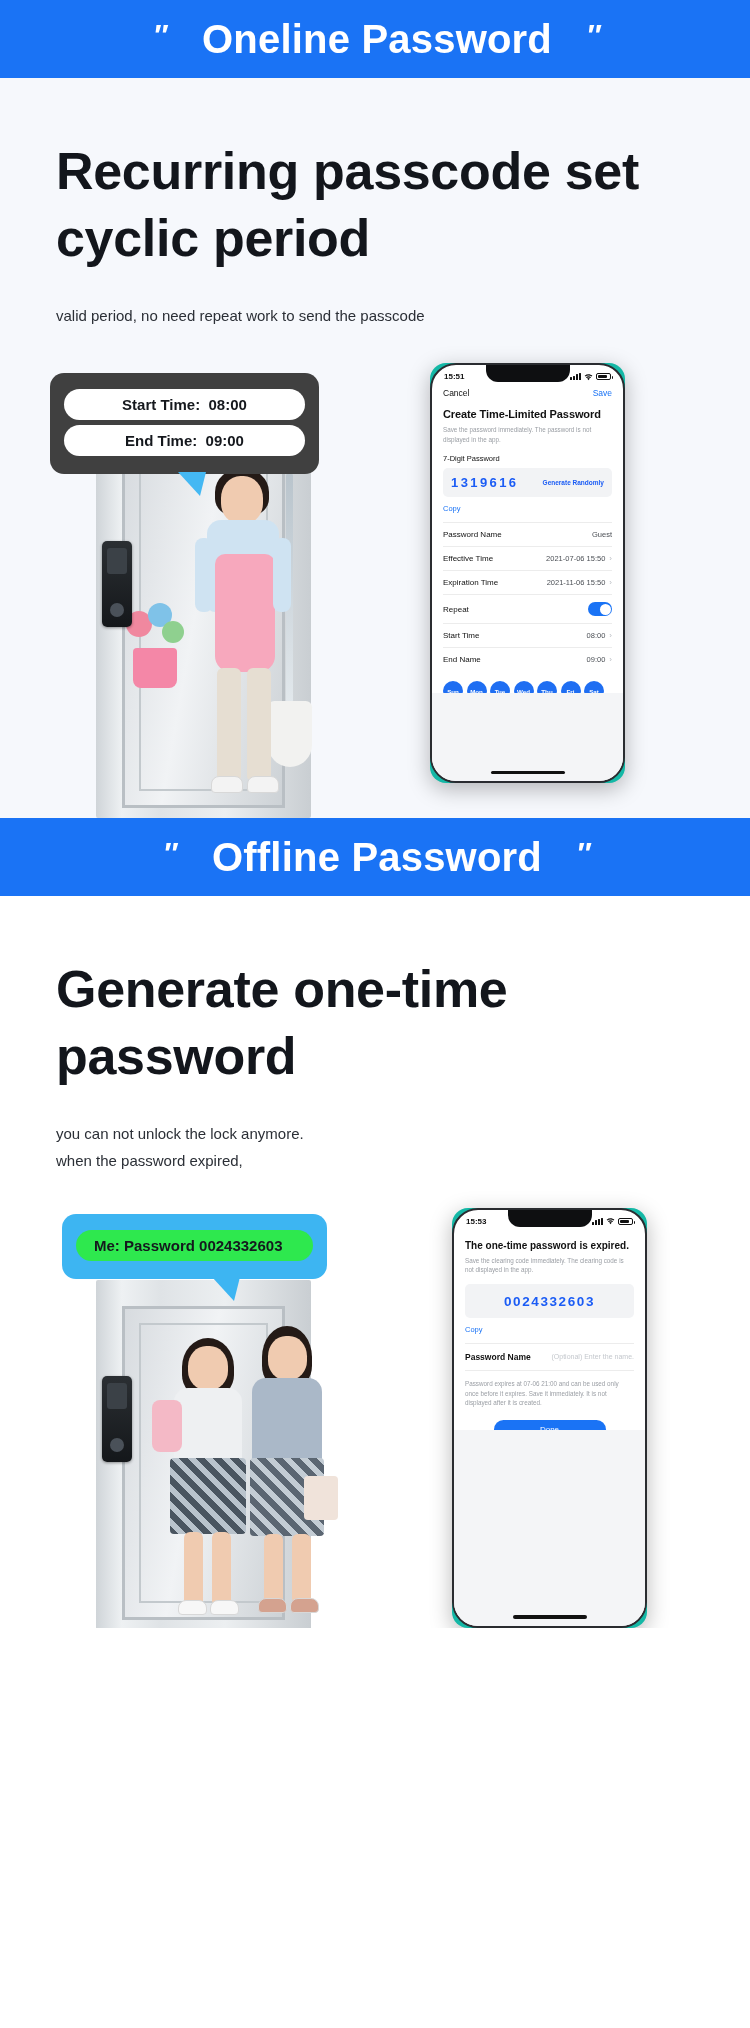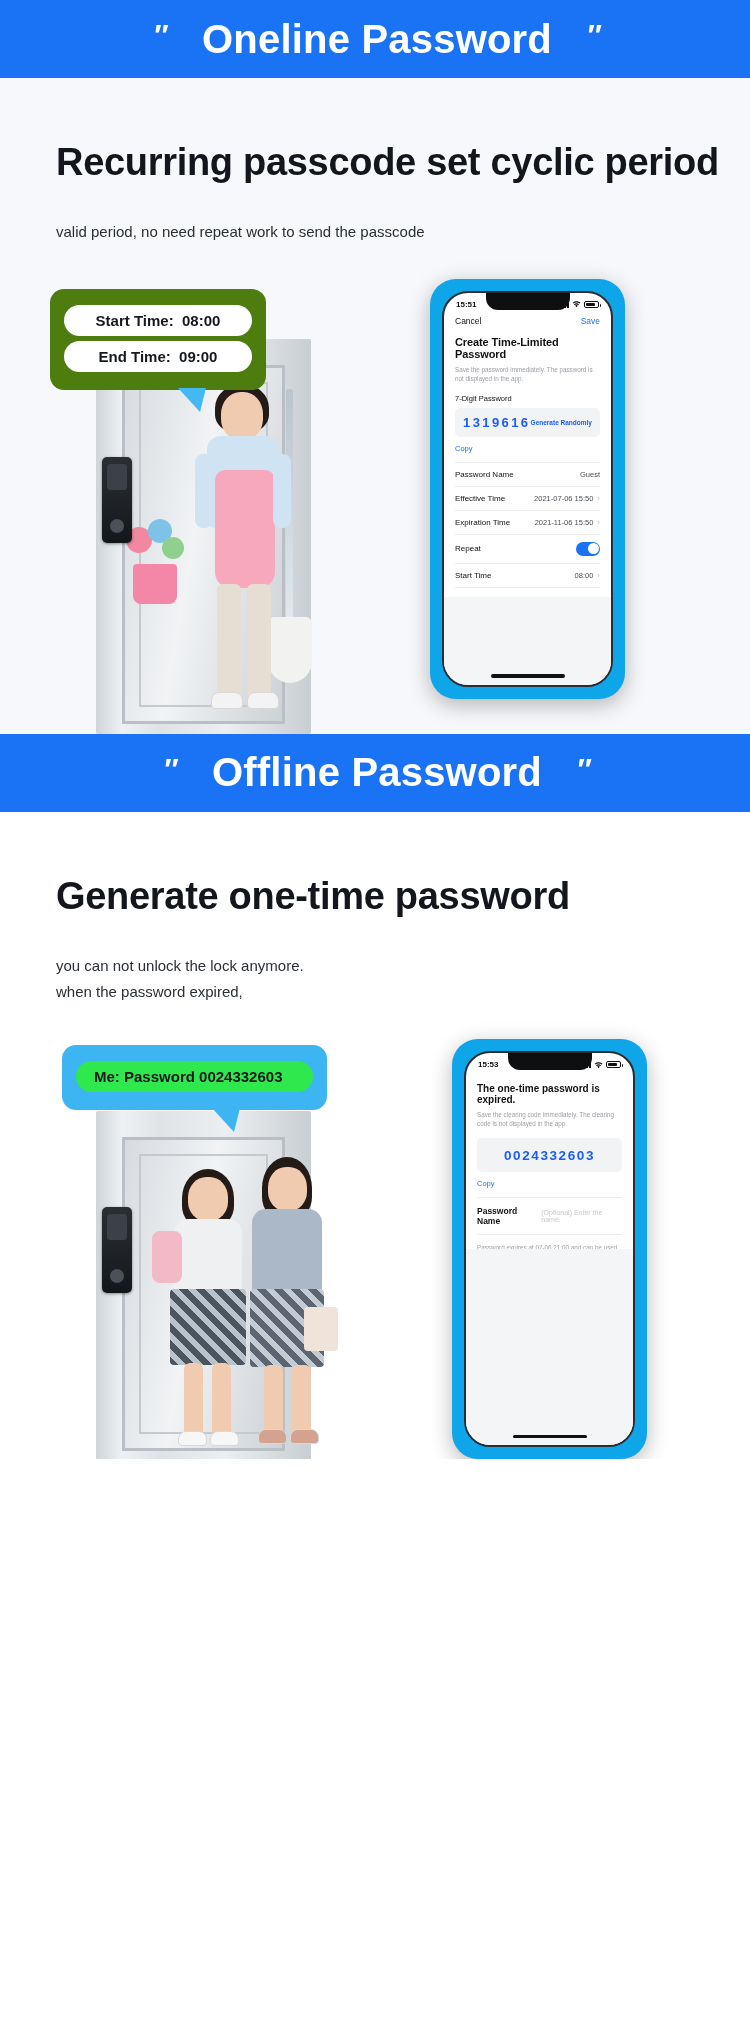--- a/index.html
+++ b/index.html
@@ -11,29 +11,29 @@
   .banner{background:#1a73f5;height:78px;display:flex;align-items:center;justify-content:center;gap:34px;}
   .banner-title{color:#fff;font-size:40px;font-weight:bold;letter-spacing:.2px;white-space:nowrap;}
   .quote{color:#fff;font-size:30px;font-weight:bold;font-style:italic;line-height:1;transform:translateY(-4px);letter-spacing:-3px;}
   .quote.left{margin-right:4px;}
 
   
   .section{position:relative;padding:0 0 0 0;}
   .sec-light{background:#f6f8fc;}
   .sec-white{background:#ffffff;}
   .sec-inner{padding:60px 0 0 56px;}
-  .headline{font-size:38px;line-height:1.28;font-weight:bold;color:#13161c;letter-spacing:-.3px;}
+  .headline{font-size:52px;line-height:1.28;font-weight:bold;color:#13161c;letter-spacing:-.3px;}
   .sub{margin-top:32px;font-size:15px;line-height:1.75;color:#2b2f36;}
 
   
   .scene{position:relative;height:455px;margin-top:34px;}
   .scene2{height:420px;}
 
   
-  .bubble{position:absolute;left:50px;top:10px;width:216px;background:#4d7c0f;border-radius:14px;padding:16px 14px 18px 14px;z-index:6;}
+  .bubble{position:absolute;left:50px;top:10px;width:269px;background:#404040;border-radius:14px;padding:16px 14px 18px 14px;z-index:6;}
   .bubble.b2{width:265px;background:#3db5f2;}
   .bubble:after{content:"";position:absolute;left:128px;bottom:-22px;border-left:22px solid transparent;border-right:6px solid transparent;border-top:24px solid #44b8f3;}
   .bubble.b2:after{border-top-color:#3db5f2;left:150px;}
   .pill{background:#fff;border-radius:16px;padding:7px 10px;font-size:15px;font-weight:bold;color:#15181d;text-align:center;white-space:nowrap;}
   .pill + .pill{margin-top:5px;}
   .pill.green{background:#2ee84e;text-align:left;padding-left:18px;}
   .pill.chat{text-align:left;padding-left:18px;font-weight:normal;}
   .pill.chat b,.pill.green b{font-weight:bold;}
 
   
@@ -52,21 +52,21 @@
   .legs{position:absolute;background:#e6ded2;border-radius:6px 6px 4px 4px;}
   .shoe{position:absolute;background:#f3f3f3;border-radius:8px 8px 4px 4px;border:1px solid #d8d8d8;}
   .apron{position:absolute;background:#f7a8bd;border-radius:10px 10px 16px 16px;}
   .arm{position:absolute;background:#cfe3f2;border-radius:8px;}
   .mop-stick{position:absolute;width:7px;background:linear-gradient(180deg,#b9c4cc,#e2e8ec);border-radius:3px;}
   .mop-head{position:absolute;background:#f2f2f0;border-radius:8px 8px 28px 28px;}
   .plant{position:absolute;background:#f487a7;border-radius:4px 4px 8px 8px;}
   .flowers{position:absolute;border-radius:50%;}
 
   
-  .phone{position:absolute;width:195px;height:420px;border-radius:26px;background:#0ea5e9;padding:12px;box-shadow:0 6px 22px rgba(0,0,0,.28);z-index:5;}
+  .phone{position:absolute;width:195px;height:420px;border-radius:16px;background:#14b8a6;padding:0;box-shadow:0 6px 22px rgba(0,0,0,.28);z-index:5;}
   .phone-inner{width:100%;height:100%;border-radius:26px;background:#fff;overflow:hidden;position:relative;border:2px solid #2a2c30;}
   .notch{position:absolute;left:50%;transform:translateX(-50%);top:0;width:84px;height:17px;background:#0e0f11;border-radius:0 0 12px 12px;z-index:9;}
   .statusbar{display:flex;align-items:center;justify-content:space-between;padding:7px 12px 2px 12px;font-size:8px;font-weight:bold;color:#111;}
   .status-right{display:flex;align-items:center;gap:3px;}
   .bars{display:flex;align-items:flex-end;gap:1px;height:7px;}
   .bars i{display:block;width:2px;background:#111;border-radius:.5px;}
   .bat{width:15px;height:7px;border:1px solid #111;border-radius:2px;position:relative;}
   .bat:before{content:"";position:absolute;left:1px;top:1px;bottom:1px;right:3px;background:#111;border-radius:1px;}
   .bat:after{content:"";position:absolute;right:-3px;top:2px;width:1.5px;height:3px;background:#111;border-radius:0 1px 1px 0;}
 

